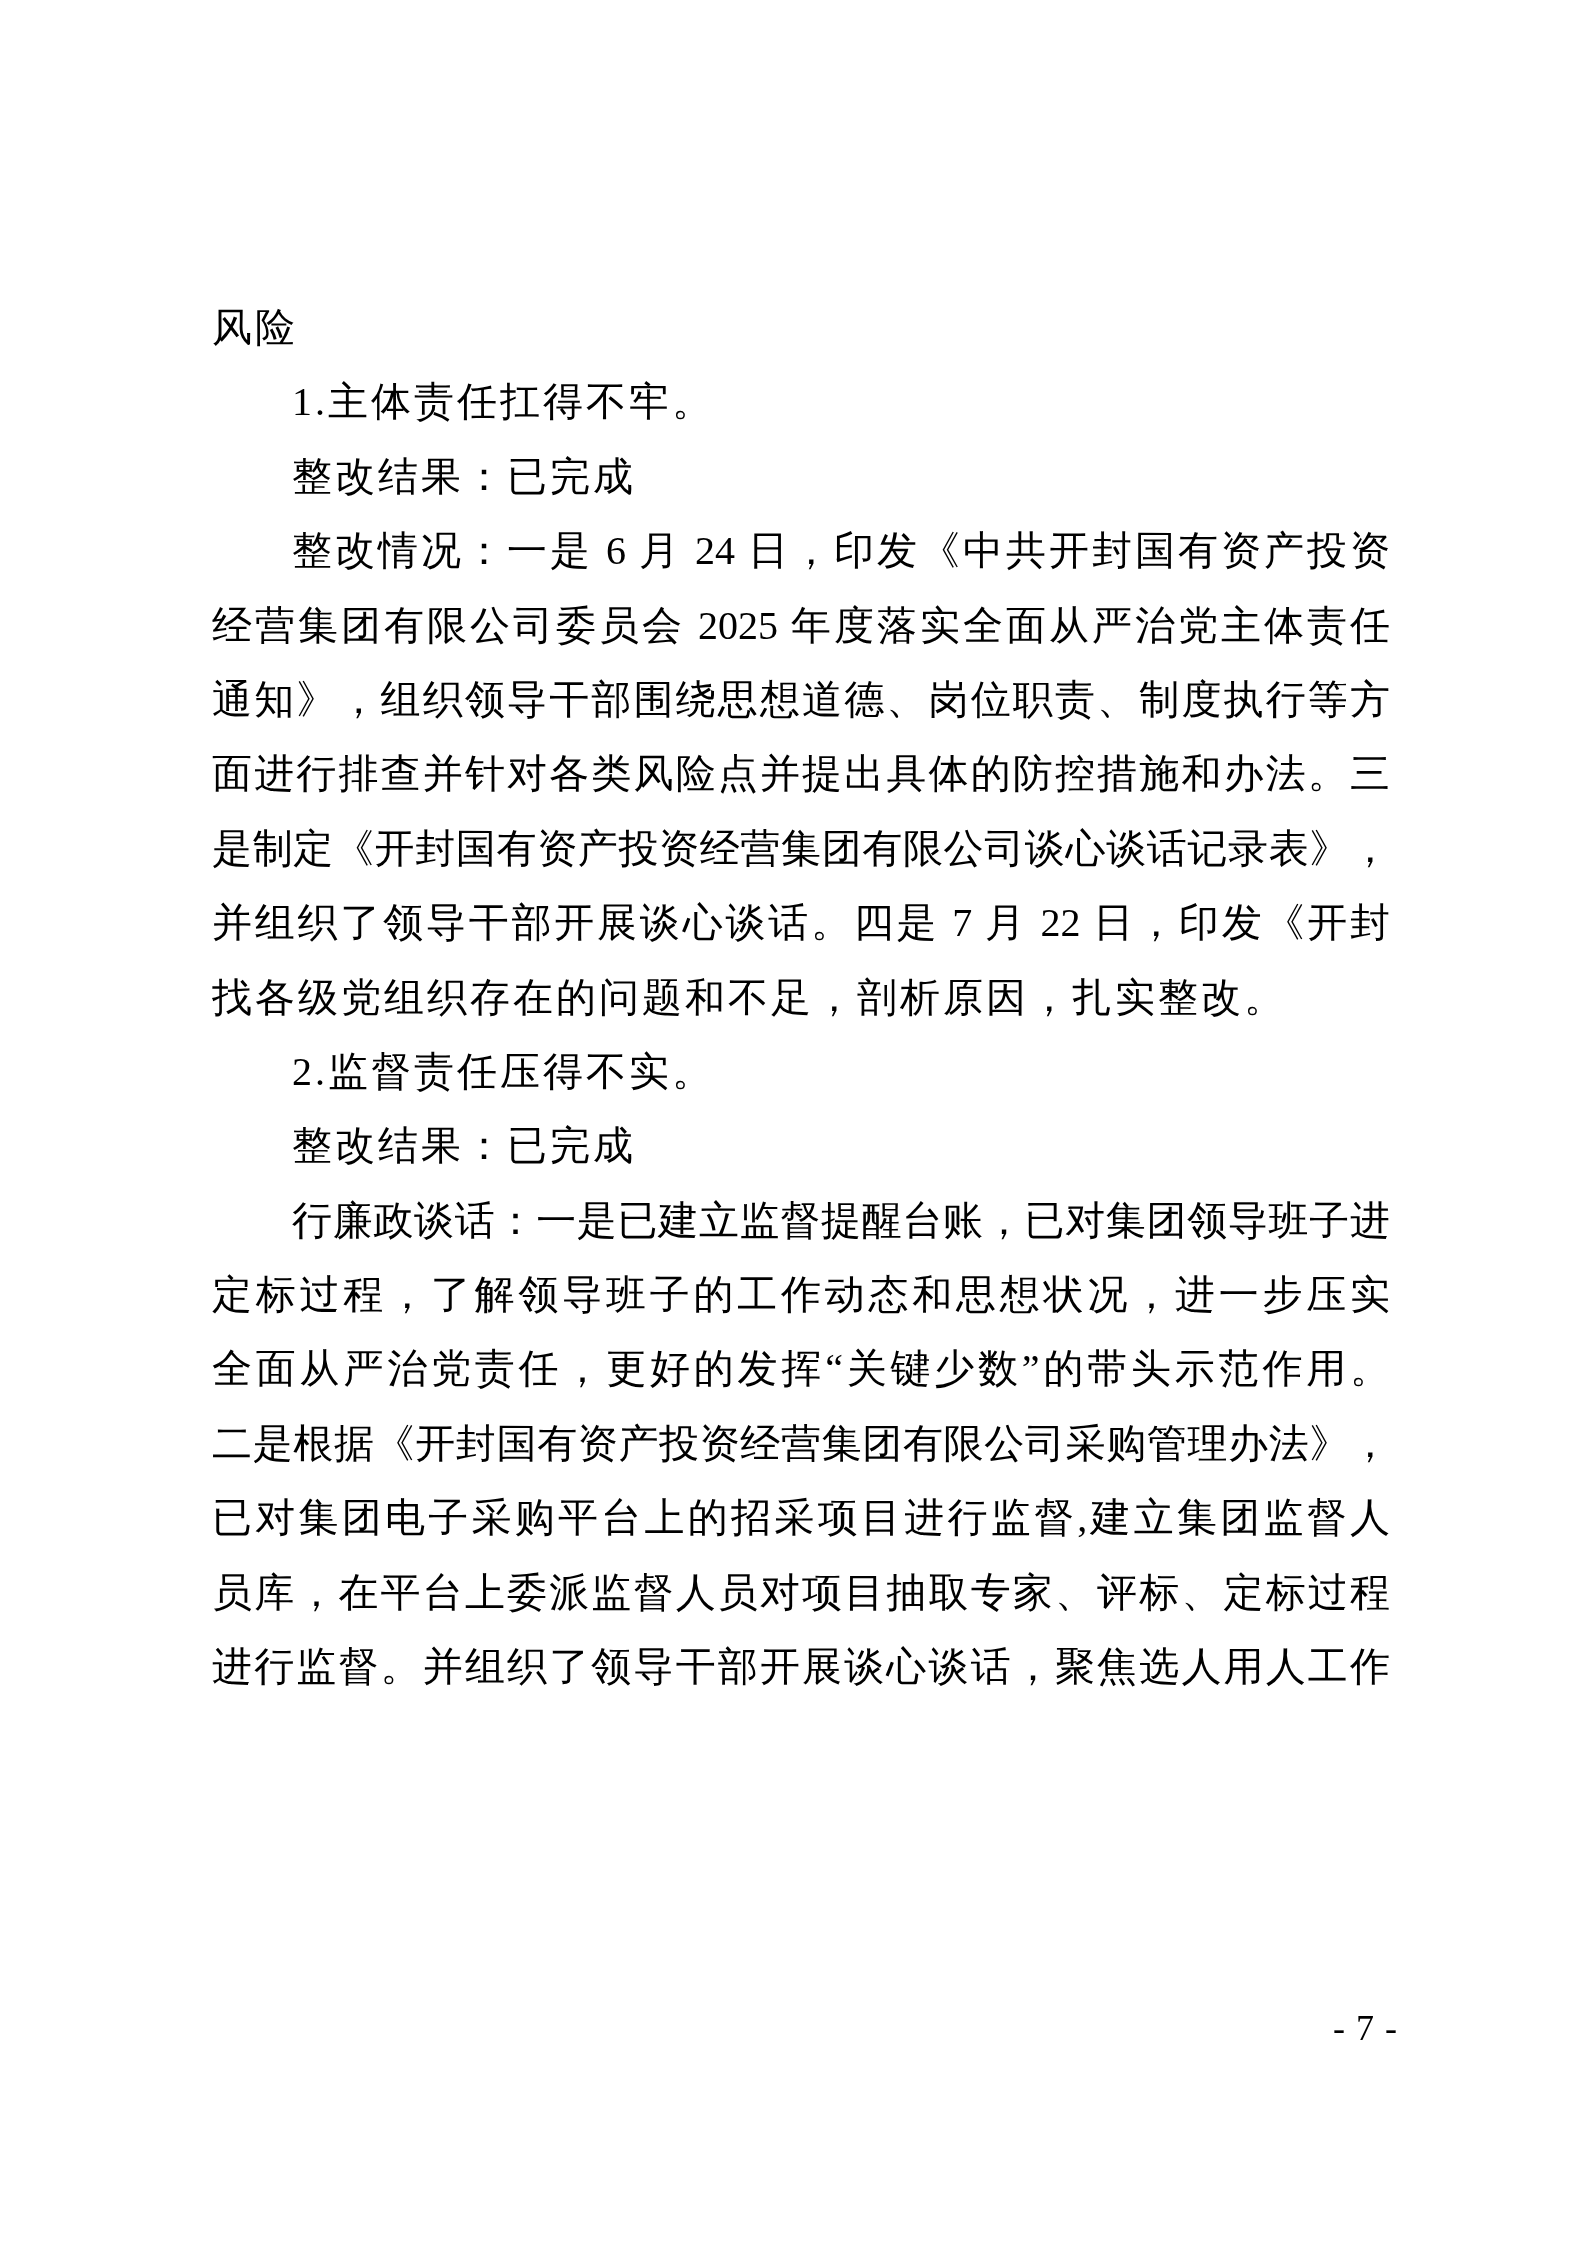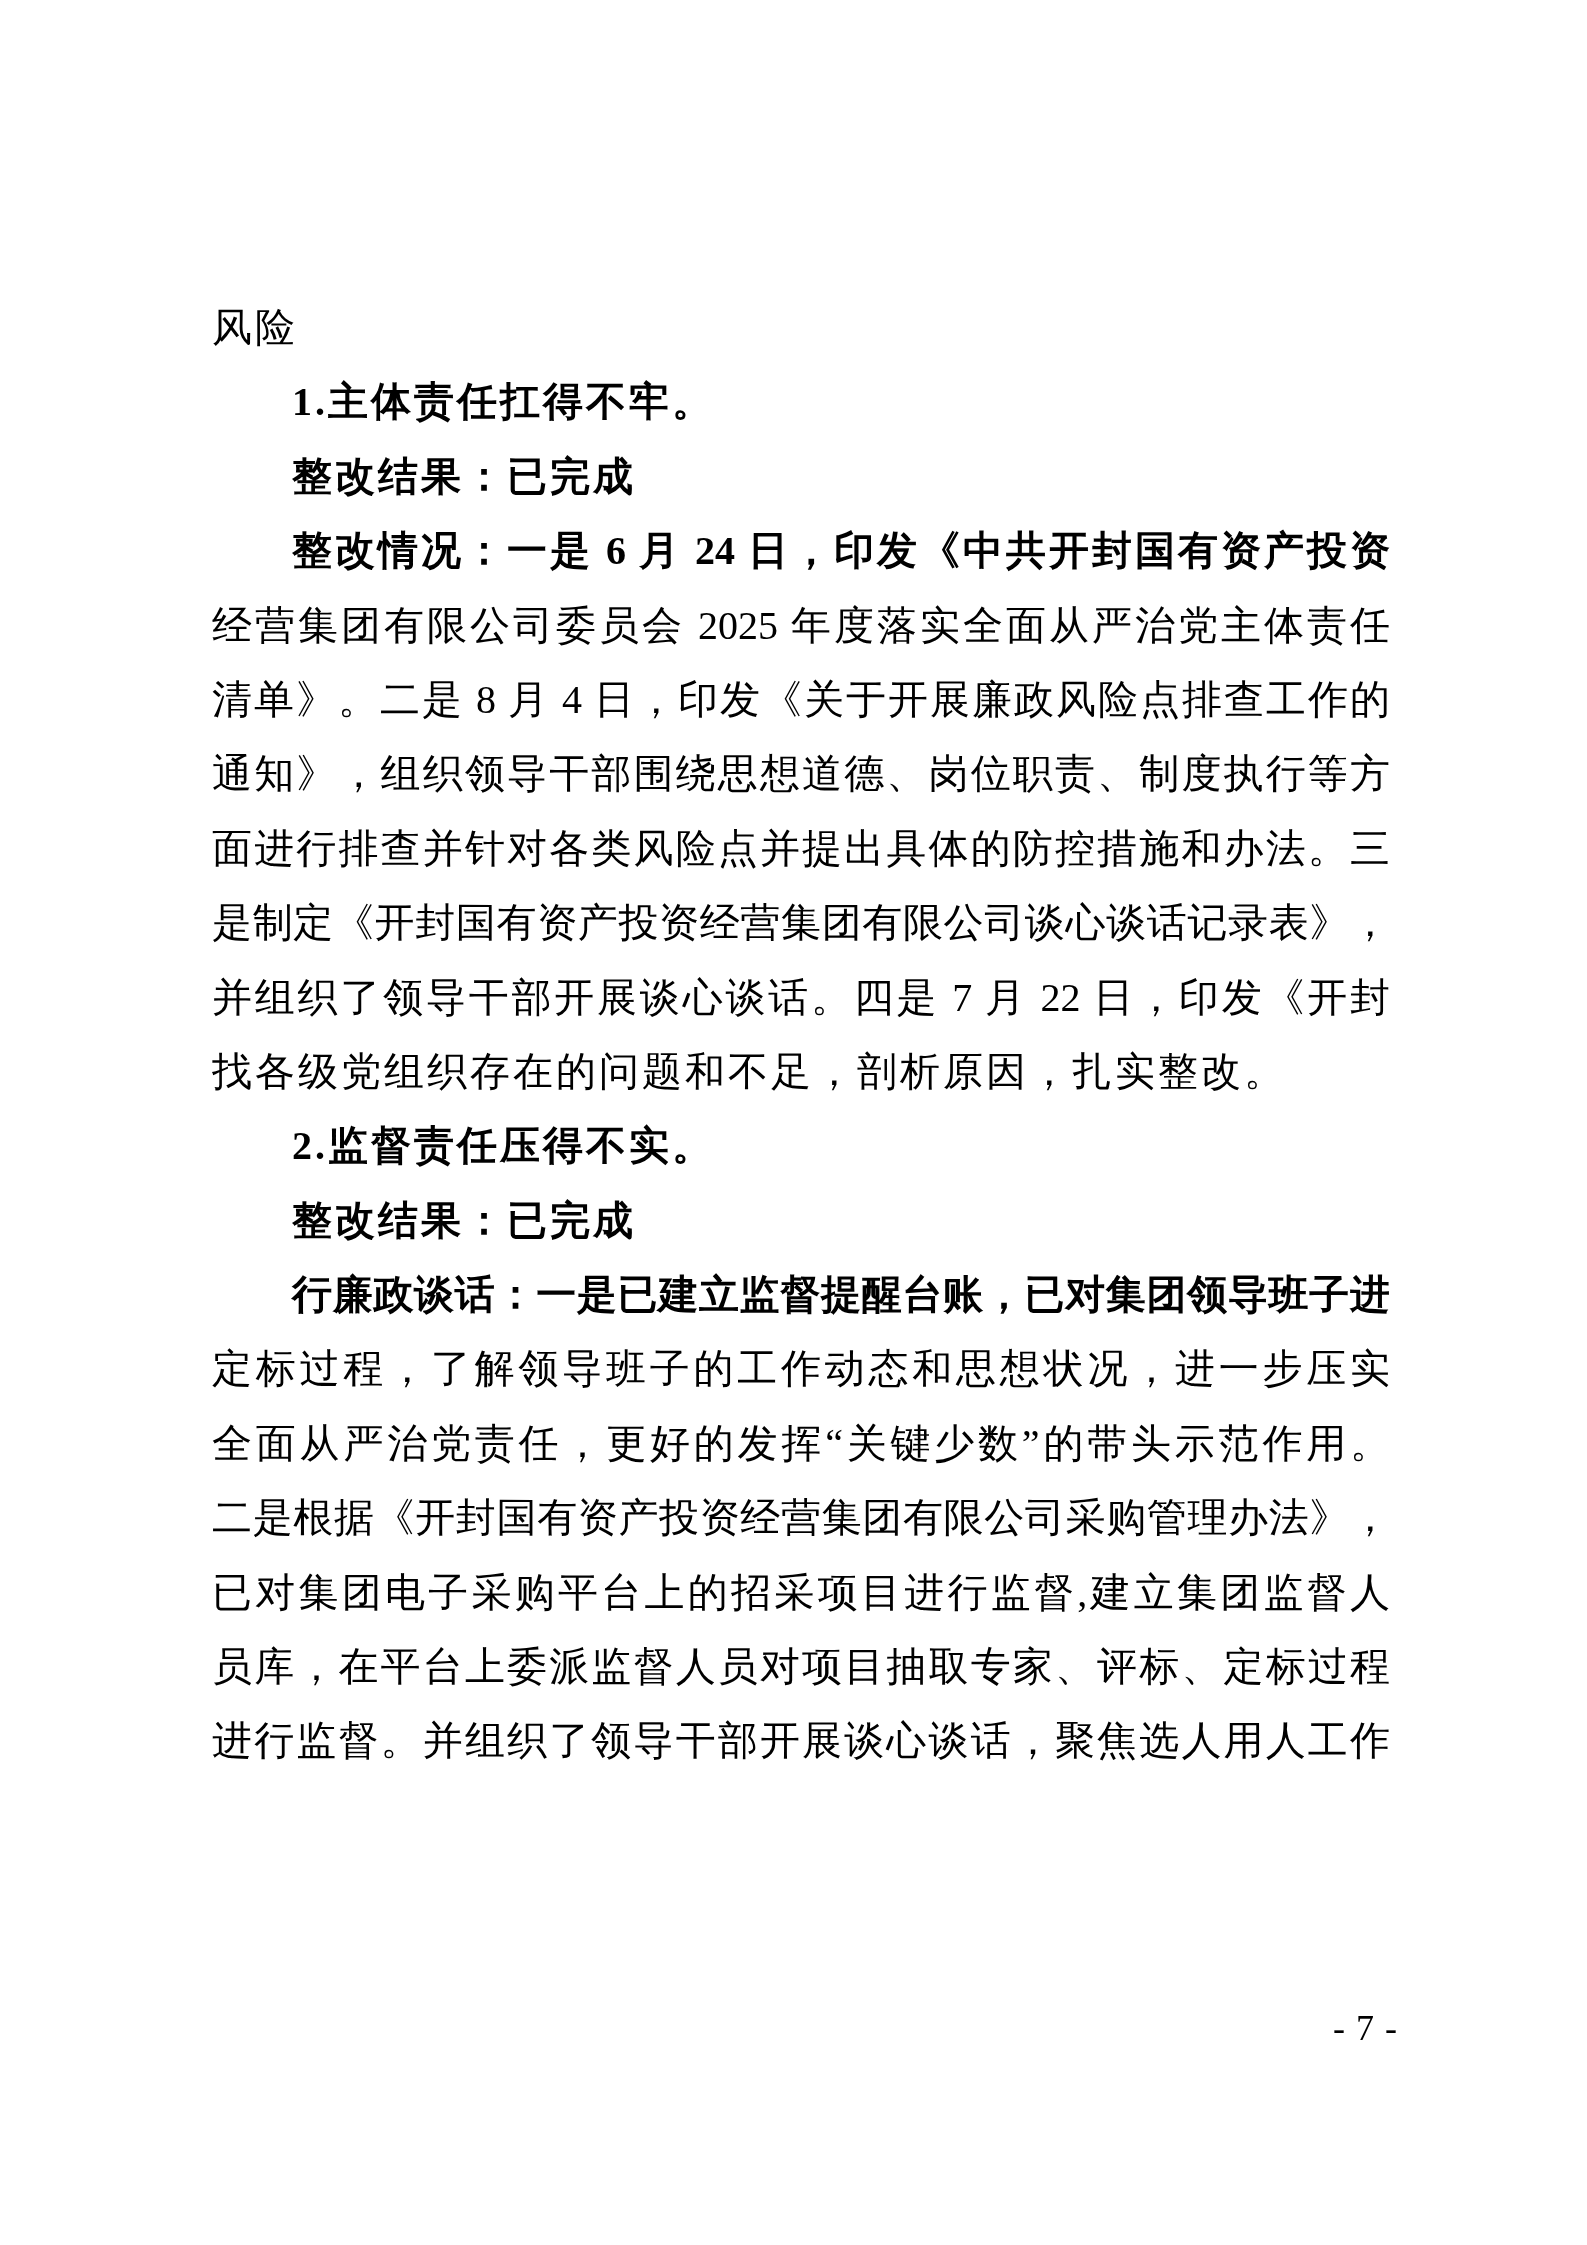--- a/index.html
+++ b/index.html
@@ -29,21 +29,20 @@
     overflow: visible;
   }
   
   .fill {
     text-align: justify;
     text-align-last: justify;
   }
   
   .indent {
     text-indent: 80px;
-    font-weight: bold;
   }
   
   .short {
     letter-spacing: 3px;
   }
   .page-num {
     position: absolute;
     top: 2008px;
     right: 197px;
     font-size: 36px;
@@ -54,21 +53,20 @@
 </head>
 <body>
 
 <div class="page">
   <div class="text-block">
     <div class="line short">风险</div>
     <div class="line short indent">1.主体责任扛得不牢。</div>
     <div class="line short indent">整改结果：已完成</div>
     <div class="line fill indent">整改情况：一是 6 月 24 日，印发《中共开封国有资产投资</div>
     <div class="line fill">经营集团有限公司委员会 2025 年度落实全面从严治党主体责任</div>
-    <div class="line fill">清单》。二是 8 月 4 日，印发《关于开展廉政风险点排查工作的</div>
     <div class="line fill">通知》，组织领导干部围绕思想道德、岗位职责、制度执行等方</div>
     <div class="line fill">面进行排查并针对各类风险点并提出具体的防控措施和办法。三</div>
     <div class="line fill">是制定《开封国有资产投资经营集团有限公司谈心谈话记录表》，</div>
     <div class="line fill">并组织了领导干部开展谈心谈话。四是 7 月 22 日，印发《开封</div>
     <div class="line short">找各级党组织存在的问题和不足，剖析原因，扎实整改。</div>
     <div class="line short indent">2.监督责任压得不实。</div>
     <div class="line short indent">整改结果：已完成</div>
     <div class="line fill indent">行廉政谈话：一是已建立监督提醒台账，已对集团领导班子进</div>
     <div class="line fill">定标过程，了解领导班子的工作动态和思想状况，进一步压实</div>
     <div class="line fill">全面从严治党责任，更好的发挥“关键少数”的带头示范作用。</div>

